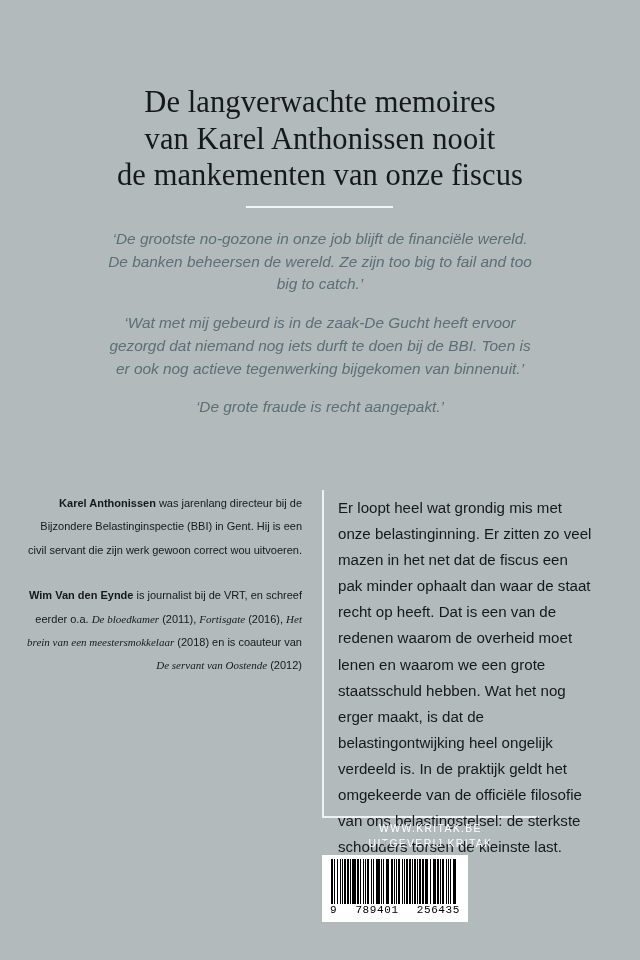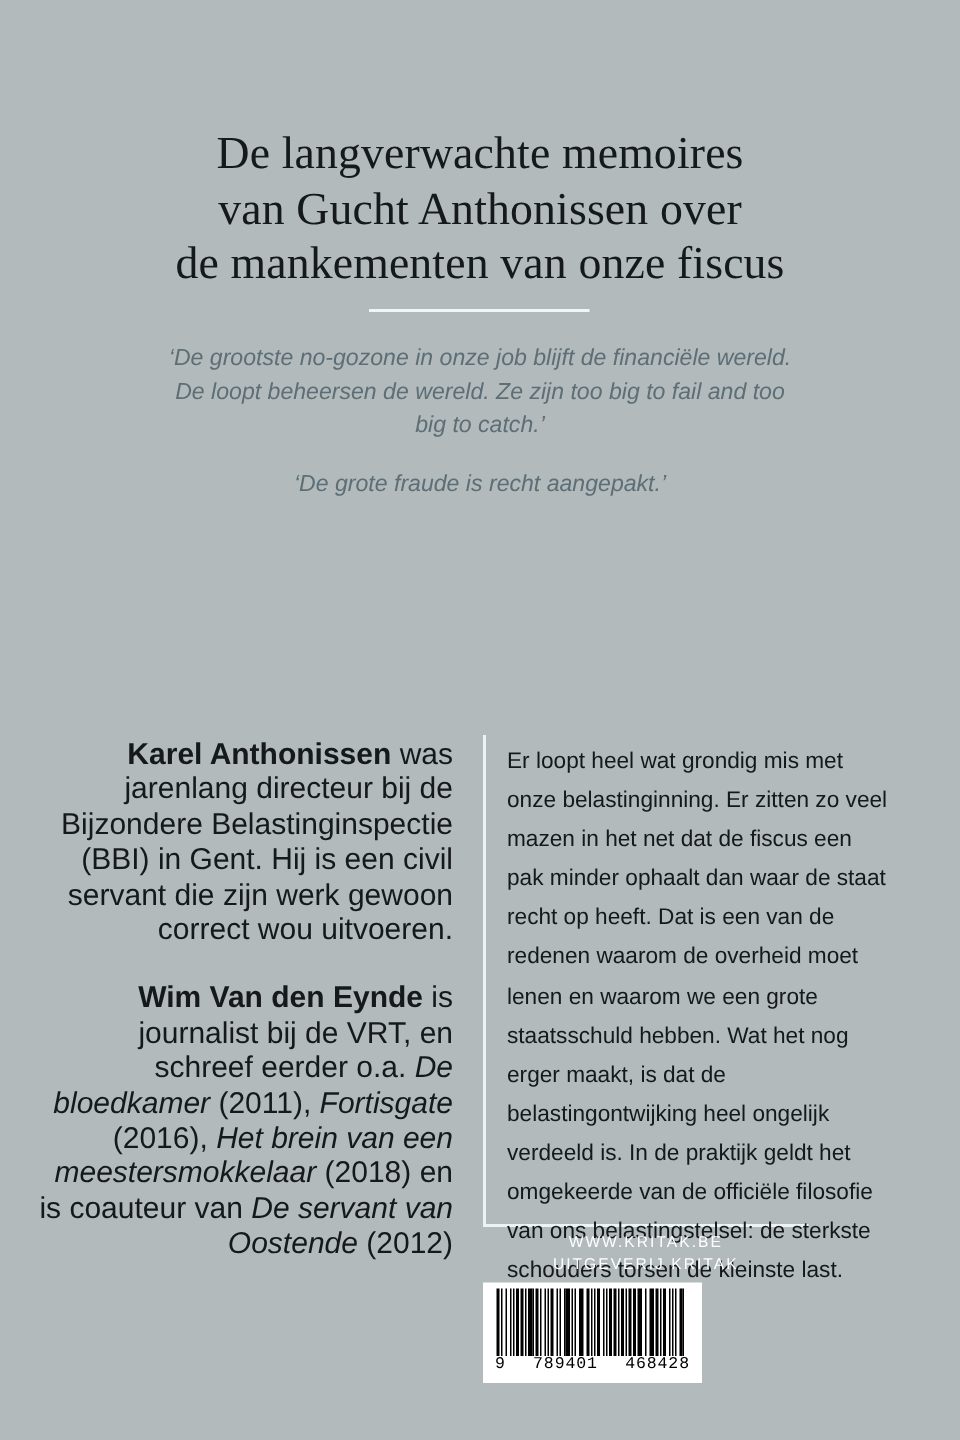--- a/index.html
+++ b/index.html
@@ -81,27 +81,27 @@
   }
 
   
   .bio {
     position: absolute;
     left: 22px;
     top: 492px;
     width: 280px;
     text-align: right;
     color: #15191b;
-    font-size: 20px;
+    font-size: 11px;
     line-height: 23.4px;
   }
   .bio p { margin: 0; }
   .bio .bio-2 { margin-top: 22px; }
   .bio b { font-weight: bold; }
-  .bio i { font-style: italic; }
+  .bio i { font-style: italic; font-family: Liberation Serif, serif; }
 
   
   .blurb {
     position: absolute;
     left: 338px;
     top: 495px;
     width: 258px;
     text-align: left;
     color: #15191b;
     font-size: 15.1px;
@@ -161,28 +161,29 @@
     box-sizing: border-box;
   }
 </style>
 </head>
 <body>
 
 <div class="cover">
 
   <div class="headline">
     <span class="hl-line">De langverwachte memoires</span>
-    <span class="hl-line">van Gucht Anthonissen over</span>
+    <span class="hl-line">van Karel Anthonissen nooit</span>
     <span class="hl-line">de mankementen van onze fiscus</span>
   </div>
 
   <div class="rule-top"></div>
 
   <div class="quotes">
-    <p class="quote q1">‘De grootste no-gozone in onze job blijft de financiële wereld. De loopt beheersen de wereld. Ze zijn too big to fail and too big to catch.’</p>
+    <p class="quote q1">‘De grootste no-gozone in onze job blijft de financiële wereld. De banken beheersen de wereld. Ze zijn too big to fail and too big to catch.’</p>
+    <p class="quote q2">‘Wat met mij gebeurd is in de zaak-De Gucht heeft ervoor gezorgd dat niemand nog iets durft te doen bij de BBI. Toen is er ook nog actieve tegenwerking bijgekomen van binnenuit.’</p>
     <p class="quote q4">‘De grote fraude is recht aangepakt.’</p>
   </div>
 
   <div class="rule-vert"></div>
   <div class="rule-bottom"></div>
 
   <div class="bio">
     <p class="bio-1"><b>Karel Anthonissen</b><span> was jarenlang directeur bij de Bijzondere Belastinginspectie (BBI) in Gent. Hij is een civil servant die zijn werk gewoon correct wou uitvoeren.</span></p>
     <p class="bio-2"><b>Wim Van den Eynde</b><span> is journalist bij de VRT, en schreef eerder o.a. </span><i>De bloedkamer</i><span> (2011), </span><i>Fortisgate</i><span> (2016), </span><i>Het brein van een meestersmokkelaar</i><span> (2018) en is coauteur van </span><i>De servant van Oostende</i><span> (2012)</span></p>
   </div>
@@ -293,17 +294,17 @@
         <i style="width: 0.795031px;"></i>
         <i style="width: 2.38509px; background: transparent;"></i>
         <i style="width: 1.59006px;"></i>
         <i style="width: 0.795031px; background: transparent;"></i>
         <i style="width: 0.795031px;"></i>
         <i style="width: 1.59006px; background: transparent;"></i>
       </div>
     <div class="barcode-digits">
       <span>9</span>
       <span>789401</span>
-      <span>468428</span>
+      <span>256435</span>
     </div>
   </div>
 
 </div>
 
 </body></html>

